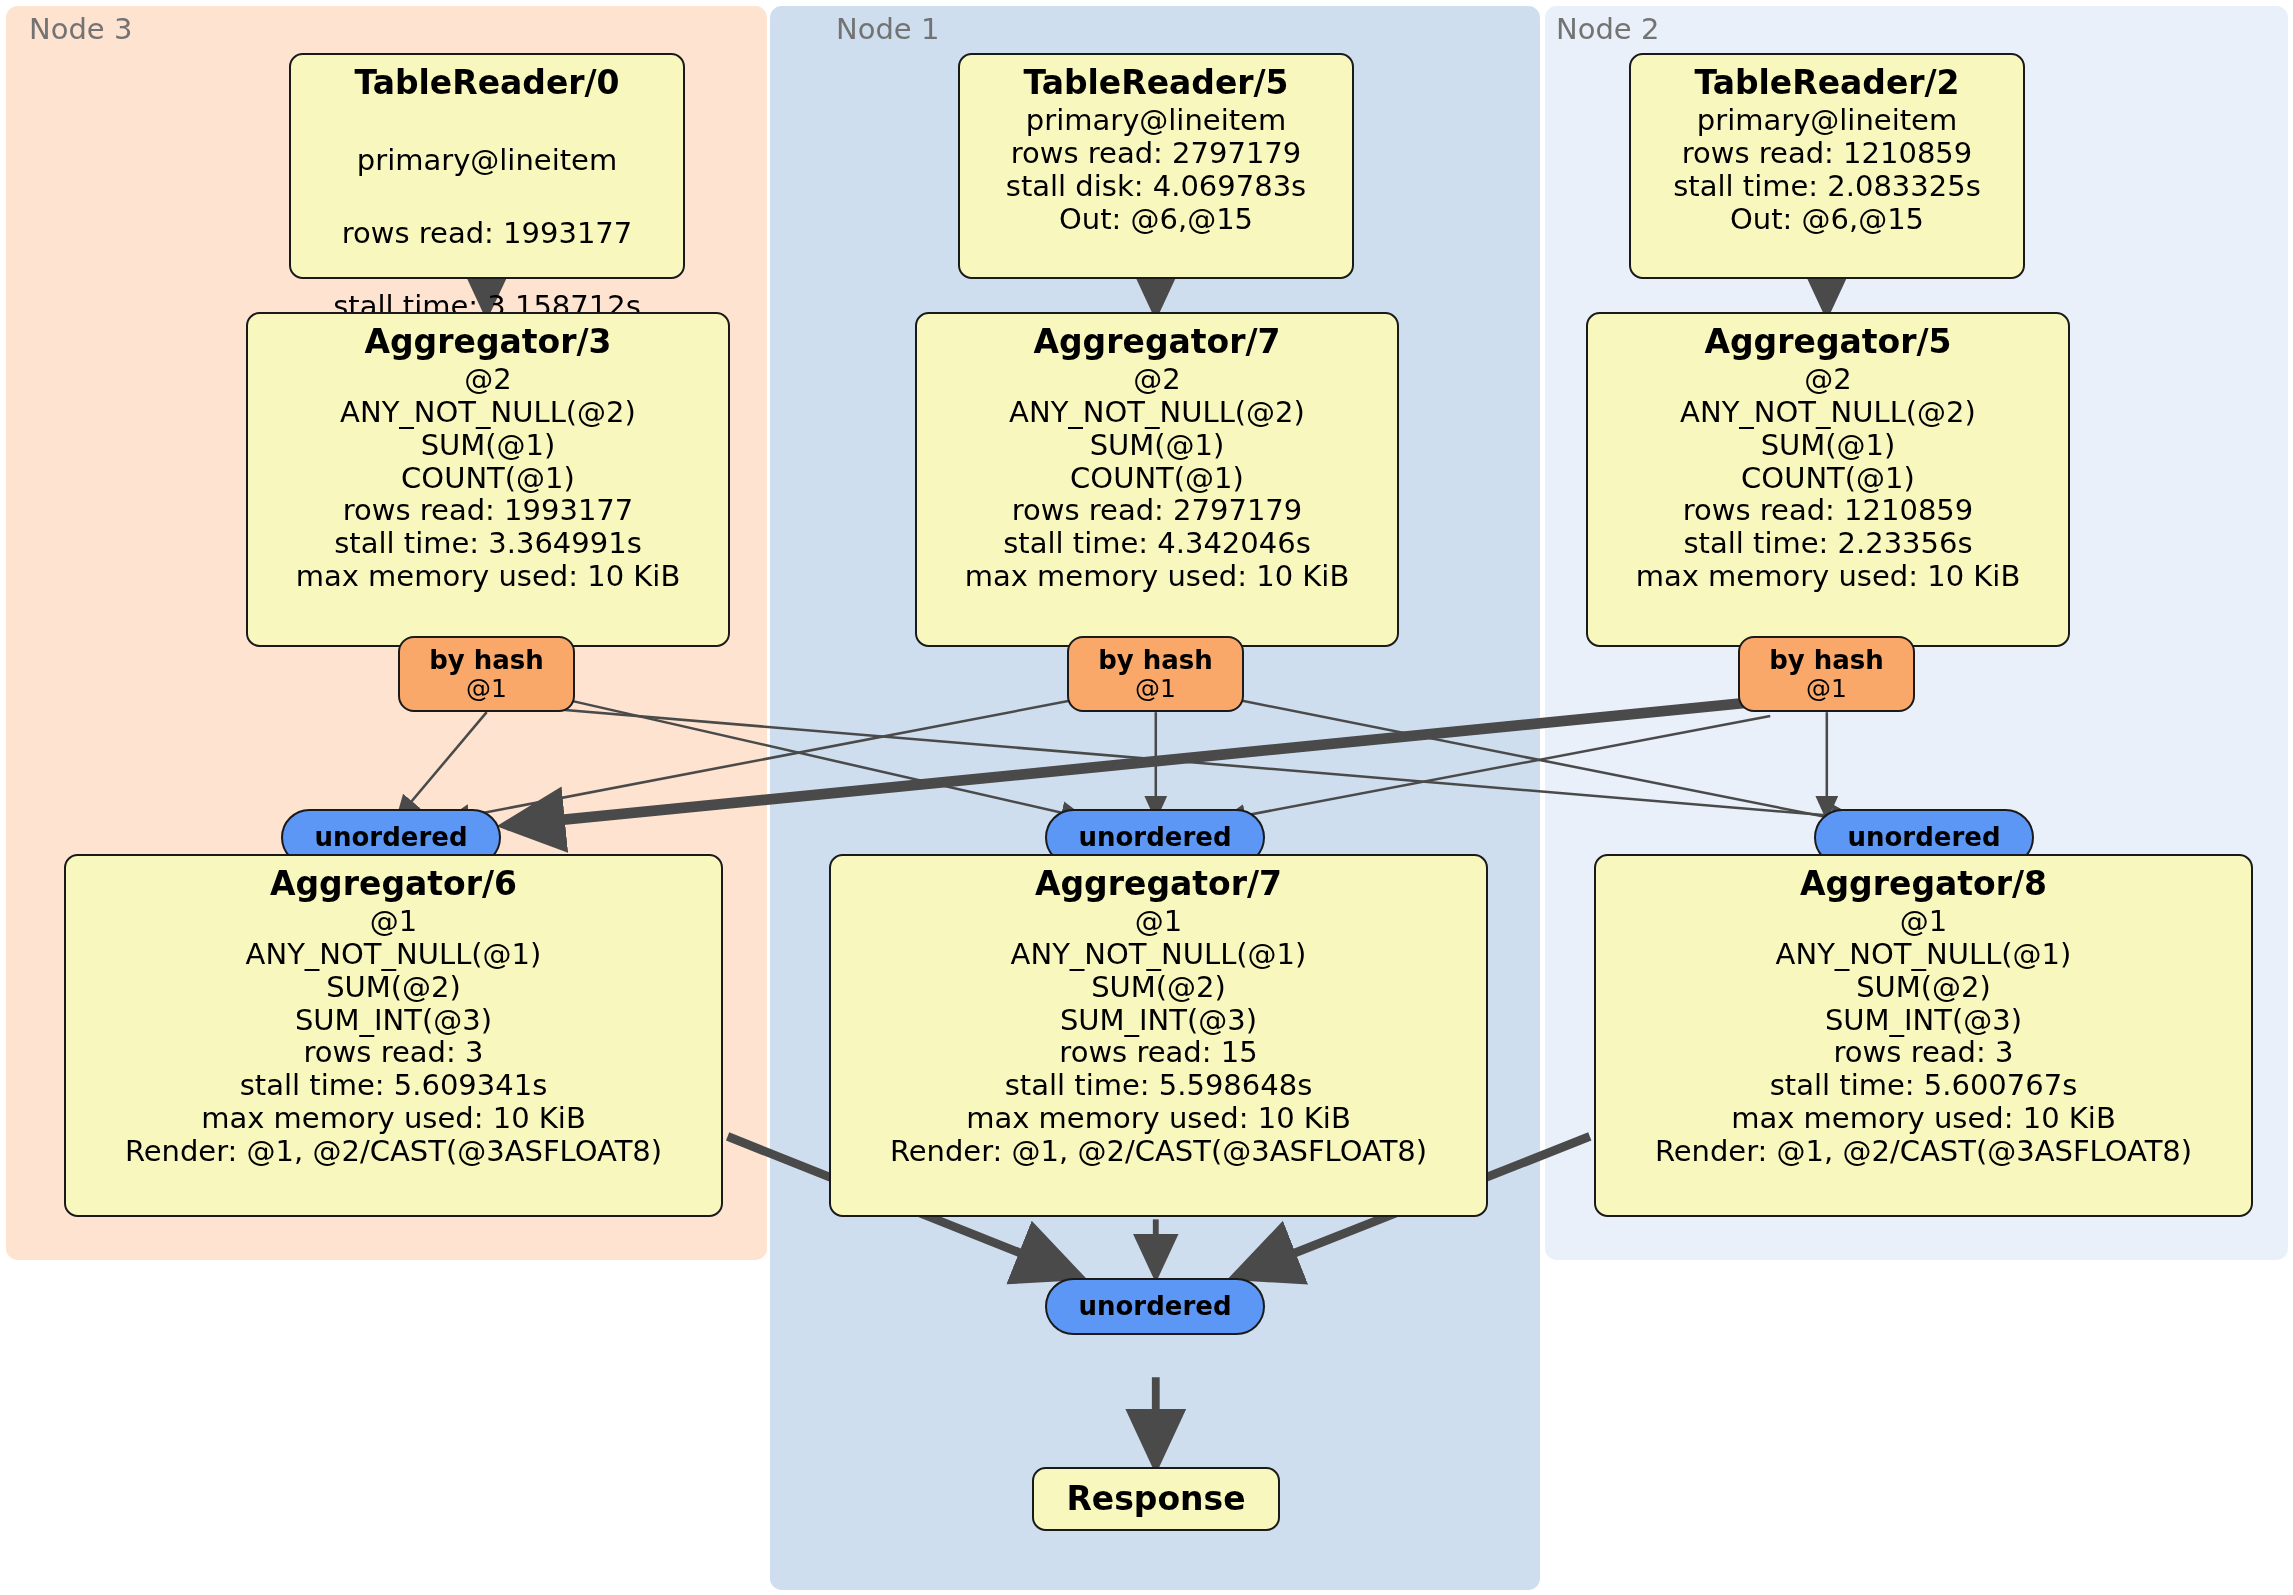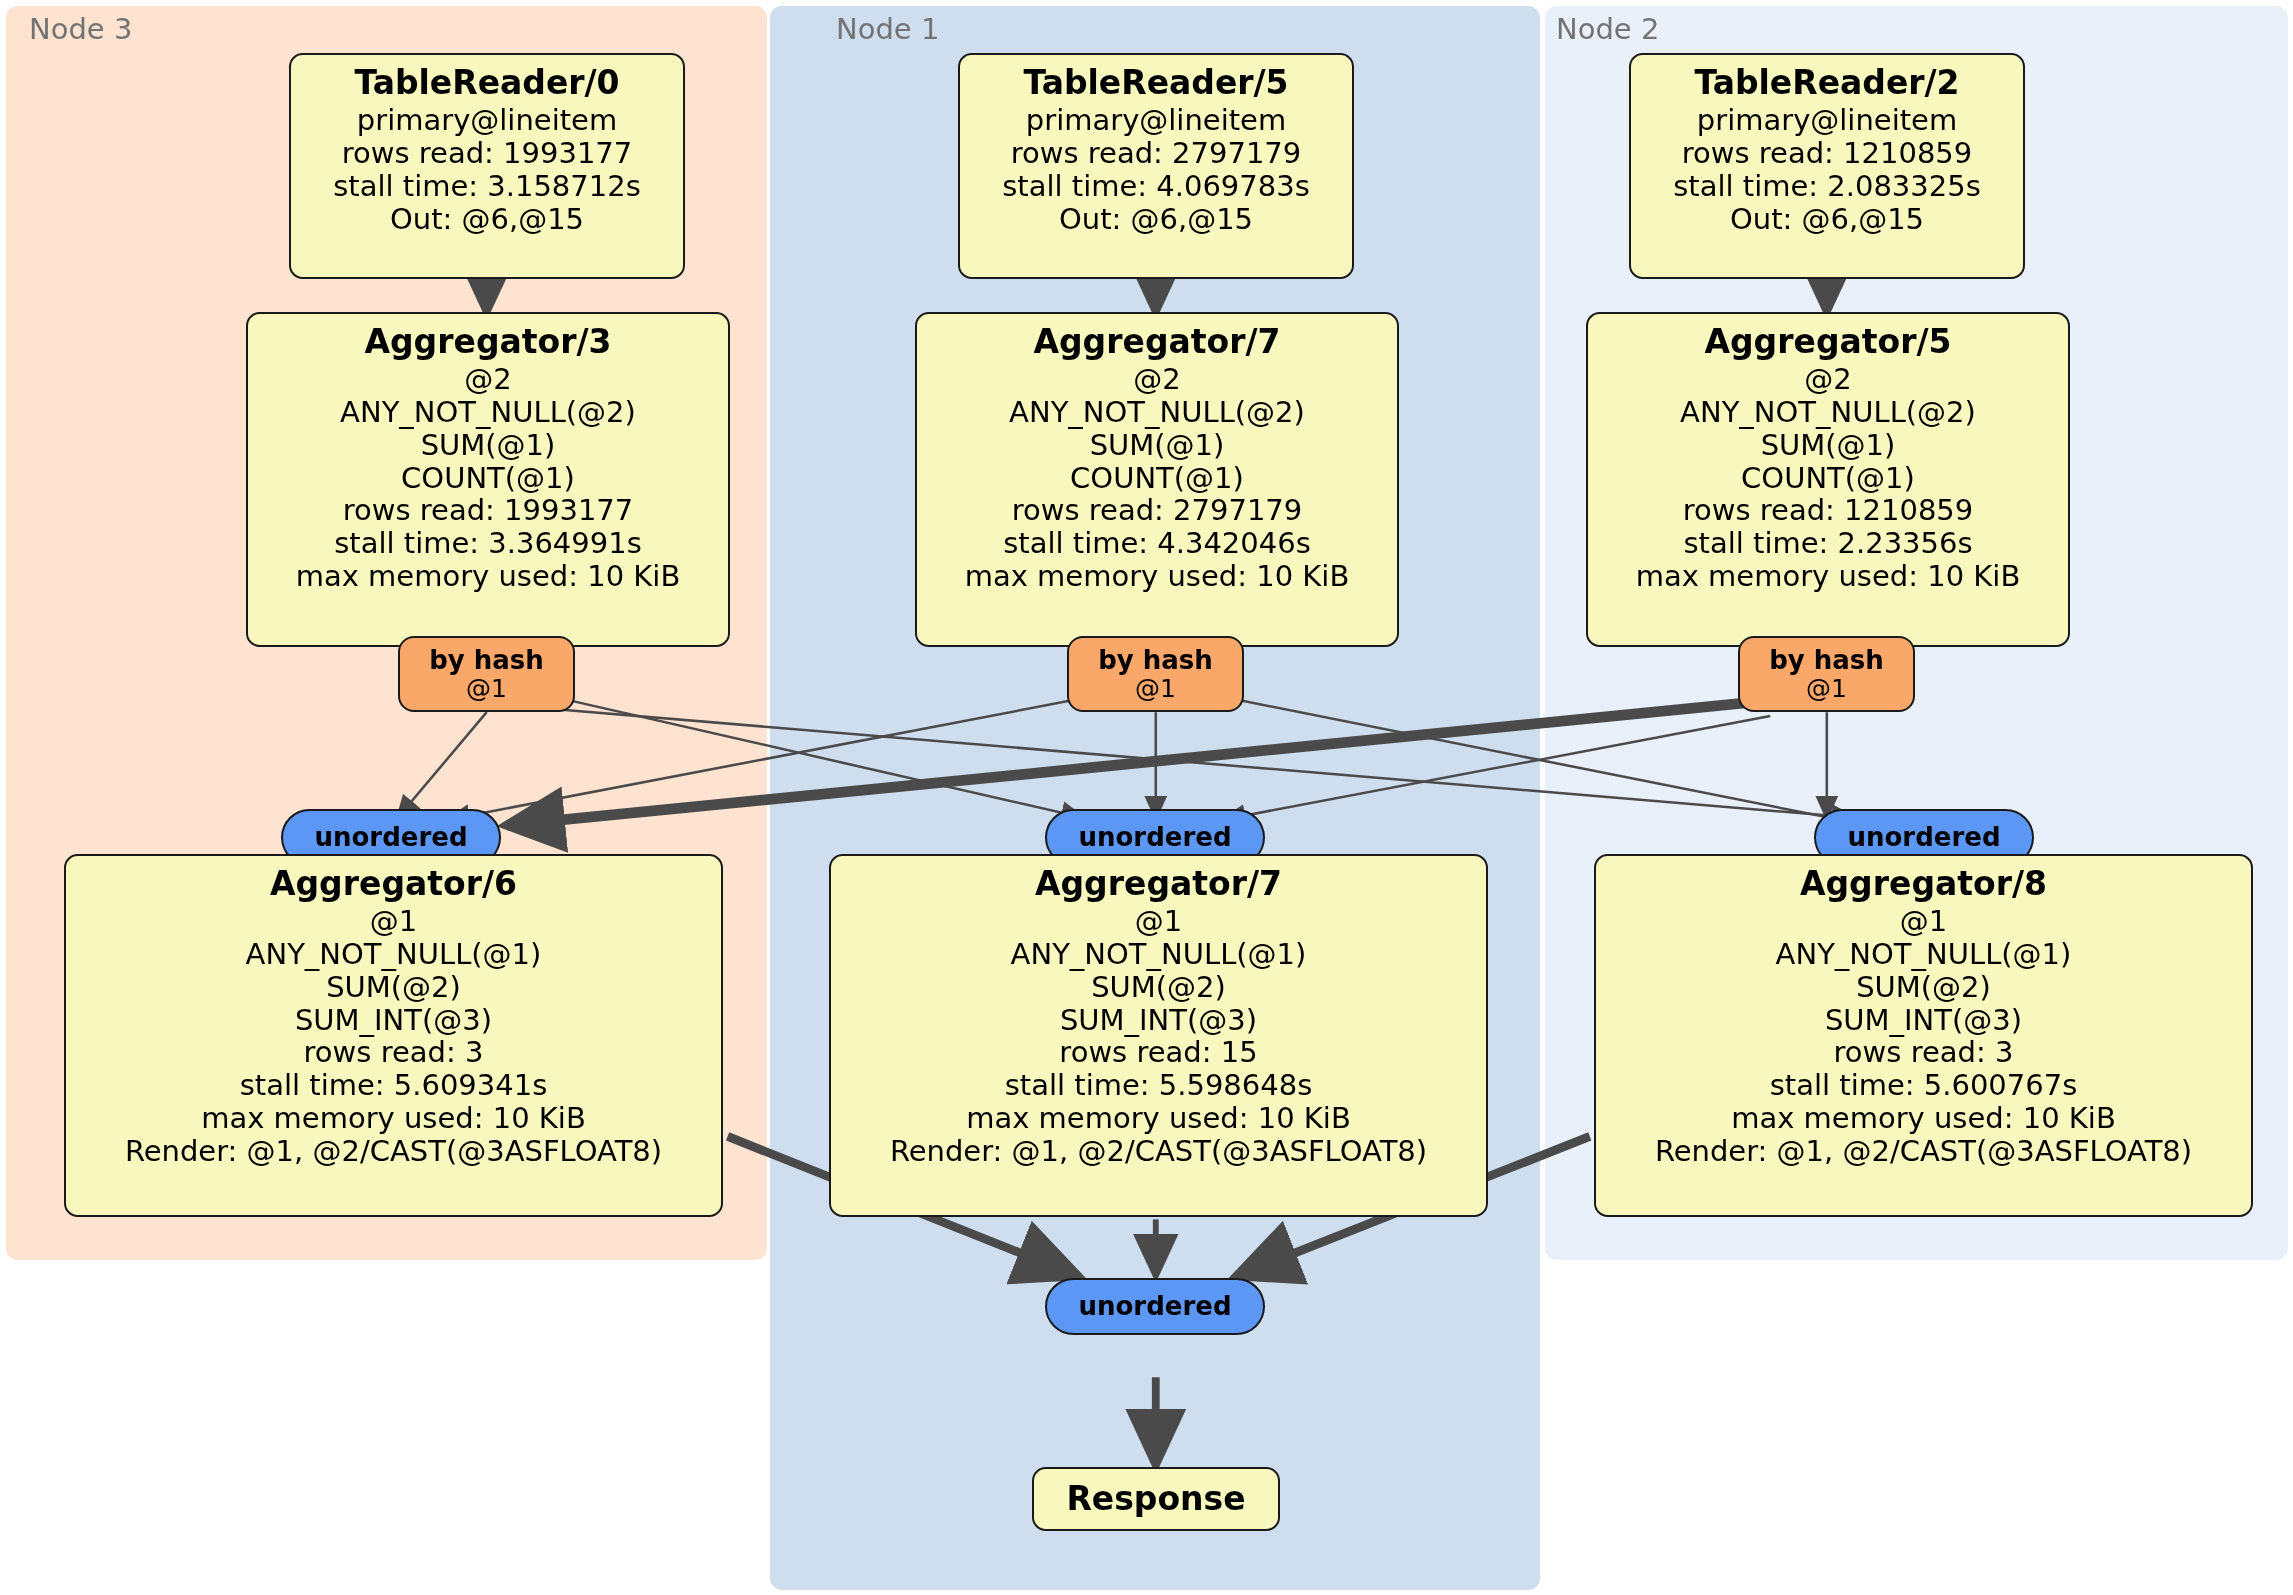--- a/index.html
+++ b/index.html
@@ -152,33 +152,33 @@
     <line x1="1815" y1="734" x2="1255" y2="840" stroke="#4A4A4A" stroke-width="2.6" marker-end="url(#ah-thin)"></line>
     <line x1="1873" y1="730" x2="1873" y2="838" stroke="#4A4A4A" stroke-width="2.6" marker-end="url(#ah-thin)"></line>
 
     <line x1="746" y1="1165" x2="1105" y2="1308" stroke="#4A4A4A" stroke-width="9" marker-end="url(#ah)"></line>
     <line x1="1185" y1="1250" x2="1185" y2="1308" stroke="#4A4A4A" stroke-width="6" marker-end="url(#ah)"></line>
     <line x1="1630" y1="1165" x2="1268" y2="1308" stroke="#4A4A4A" stroke-width="9" marker-end="url(#ah)"></line>
 
     <line x1="1185" y1="1412" x2="1185" y2="1502" stroke="#4A4A4A" stroke-width="8" marker-end="url(#ah)"></line>
   </svg>
 
-  <div class="node" style="left:289px; top:53px; width:396px; height:226px;">
+  <div class="node" style="left:289px; top:53px; width:396px; height:226px;gap:40px;">
     <div class="title">TableReader/0</div>
     <div class="line">primary@lineitem</div>
     <div class="line">rows read: 1993177</div>
     <div class="line">stall time: 3.158712s</div>
     <div class="line">Out: @6,@15</div>
   </div>
 
   <div class="node" style="left:958px; top:53px; width:396px; height:226px;">
     <div class="title">TableReader/5</div>
     <div class="line">primary@lineitem</div>
     <div class="line">rows read: 2797179</div>
-    <div class="line">stall time: 4.069783s</div>
+    <div class="line">stall disk: 4.069783s</div>
     <div class="line">Out: @6,@15</div>
   </div>
 
   <div class="node" style="left:1629px; top:53px; width:396px; height:226px;">
     <div class="title">TableReader/2</div>
     <div class="line">primary@lineitem</div>
     <div class="line">rows read: 1210859</div>
     <div class="line">stall time: 2.083325s</div>
     <div class="line">Out: @6,@15</div>
   </div>

